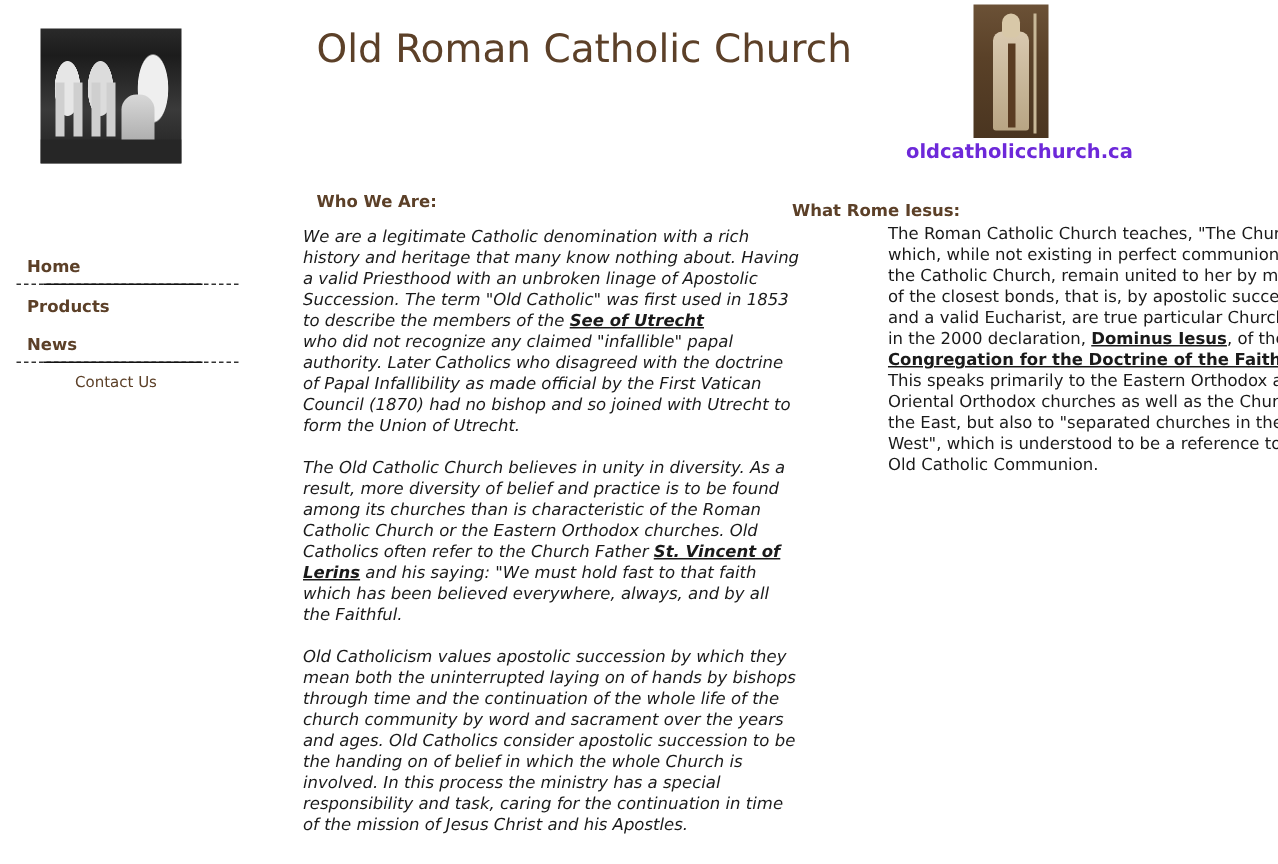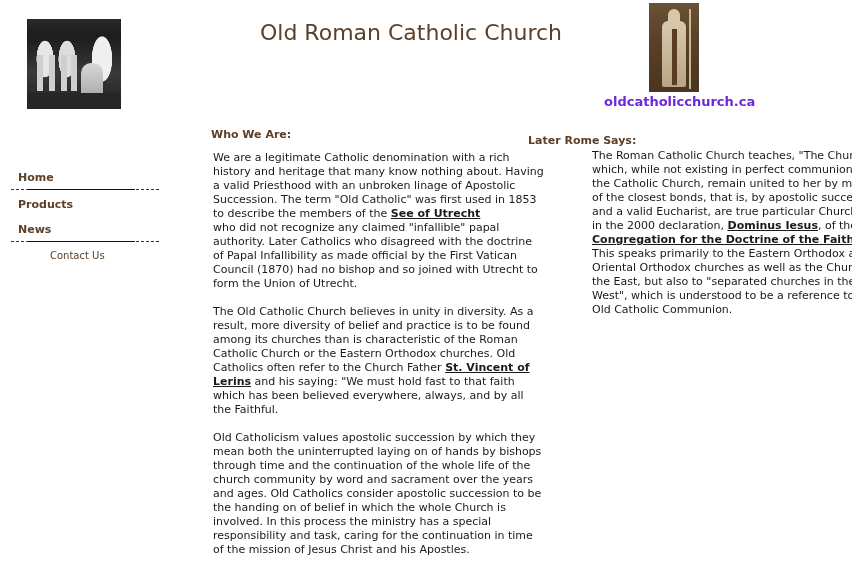--- a/index.html
+++ b/index.html
@@ -32,21 +32,21 @@
   .bishop-img .robe { position: absolute; left: 13px; top: 18px; width: 24px; height: 66px;
     background: linear-gradient(180deg, #d9c9b0, #b8a584); border-radius: 6px 6px 2px 2px; }
   .bishop-img .stole { position: absolute; left: 23px; top: 26px; width: 5px; height: 56px; background: #5a3c22; }
   .bishop-img .head { position: absolute; left: 19px; top: 6px; width: 12px; height: 16px;
     background: #d8c8a8; border-radius: 6px 6px 4px 4px; }
   .bishop-img .staff { position: absolute; left: 40px; top: 6px; width: 2px; height: 80px; background: #c8b898; }
 
   .site-title {
     left: 211px; top: 16px; margin: 0;
     font-family: "DejaVu Sans", sans-serif; font-weight: normal;
-    font-size: 22px; line-height: 34px; color: #5c4028; width: 400px; text-align: center;
+    font-size: 26px; line-height: 34px; color: #5c4028; width: 400px;
   }
   .domain-label {
     left: 604px; top: 94px; font-size: 13px; font-weight: bold; color: #6d28d9;
   }
 
   
   .nav { left: 18px; top: 170px; width: 142px; }
   .nav-item {
     display: block; font-size: 11px; font-weight: bold; color: #5c4028;
     text-decoration: none; height: 25px; line-height: 16px;
@@ -60,21 +60,21 @@
   .nav-sub { display: block; font-size: 10px; color: #5c4028; margin-left: 32px; text-decoration: none; line-height: 14px; }
 
   
   .col-heading { font-size: 11px; font-weight: bold; color: #5c4028; margin: 0; }
   .h-who { left: 211px; top: 128px; }
   .h-rome { left: 528px; top: 134px; }
 
   .body-text { font-size: 11px; line-height: 14px; color: #1a1a1a; margin: 0; }
   .body-text p { margin: 0 0 14px 0; }
   .body-text a { color: #1a1a1a; font-weight: bold; text-decoration: underline; }
-  .col-who { left: 213px; top: 151px; width: 332px; }
+  .col-who { left: 202px; top: 151px; width: 332px; font-style: italic; }
   .col-rome { left: 548px; top: 149px; width: 290px; margin-left: 44px; }
 </style>
 </head>
 <body>
 
 <div class="abs cloister-img">
   <div class="col" style="left:10px"></div>
   <div class="col" style="left:22px"></div>
   <div class="col" style="left:34px"></div>
   <div class="col" style="left:44px"></div>
@@ -103,16 +103,16 @@
   <a href="#" class="nav-sub">Contact Us</a>
 </nav>
 
 <h2 class="abs col-heading h-who">Who We Are:</h2>
 <div class="abs body-text col-who">
   <p><span>We are a legitimate Catholic denomination with a rich history and heritage that many know nothing about.  Having a valid Priesthood with an unbroken linage of Apostolic Succession. The term "Old Catholic" was first used in 1853 to describe the members of the </span><a href="#">See of Utrecht</a><br><span>who did not recognize any claimed "infallible" papal authority. Later Catholics who disagreed with the doctrine of Papal Infallibility as made official by the First Vatican Council (1870) had no bishop and so joined with Utrecht to form the Union of Utrecht.</span></p>
   <p><span>The Old Catholic Church believes in unity in diversity. As a result, more diversity of belief and practice is to be found among its churches than is characteristic of the Roman Catholic Church or the Eastern Orthodox churches. Old Catholics often refer to the Church Father </span><a href="#">St. Vincent of Lerins</a><span> and his saying: "We must hold fast to that faith which has been believed everywhere, always, and by all the Faithful.</span></p>
   <p>Old Catholicism values apostolic succession by which they mean both the uninterrupted laying on of hands by bishops through time and the continuation of the whole life of the church community by word and sacrament over the years and ages. Old Catholics consider apostolic succession to be the handing on of belief in which the whole Church is involved. In this process the ministry has a special responsibility and task, caring for the continuation in time of the mission of Jesus Christ and his Apostles.</p>
 </div>
 
-<h2 class="abs col-heading h-rome">Later Rome Says:</h2>
+<h2 class="abs col-heading h-rome">What Rome Iesus:</h2>
 <div class="abs body-text col-rome">
   <p><span>The Roman Catholic Church teaches, "The Churches which, while not existing in perfect communion with the Catholic Church, remain united to her by means of the closest bonds, that is, by apostolic succession and a valid Eucharist, are true particular Churches" in the 2000 declaration, </span><a href="#">Dominus Iesus</a><span>, of the </span><a href="#">Congregation for the Doctrine of the Faith</a><span>. This speaks primarily to the Eastern Orthodox and Oriental Orthodox churches as well as the Church of the East, but also to "separated churches in the West", which is understood to be a reference to the Old Catholic Communion.</span></p>
 </div>
 
 </body></html>

